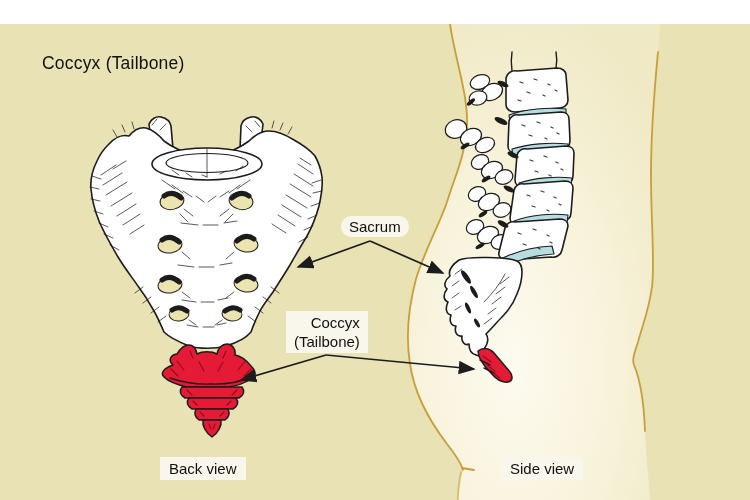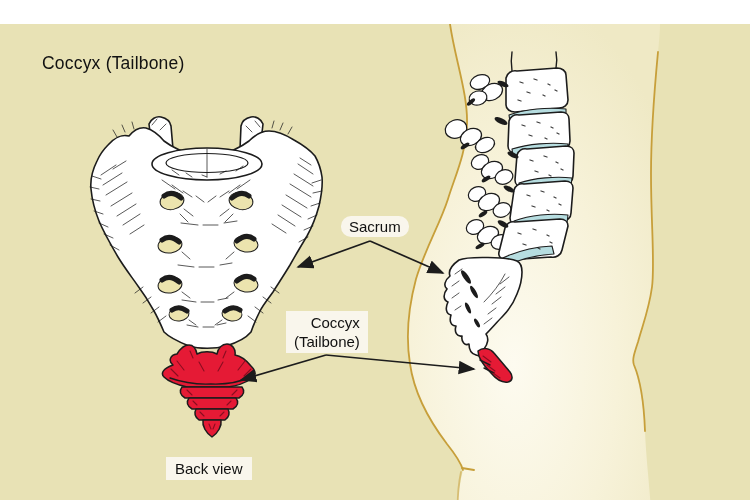--- a/index.html
+++ b/index.html
@@ -28,21 +28,21 @@
   .lbl{
     position:absolute;background:var(--label-bg,#f9f6ec);color:var(--text,#111111);
     font-size:15px;line-height:19px;white-space:nowrap;
   }
   #page-title{
     position:absolute;left:42px;top:29px;color:var(--text,#111111);
     font-size:17.5px;letter-spacing:.2px;
   }
   #sacrum-label{left:341px;top:192px;padding:1px 8px;border-radius:10px;}
   #coccyx-label{left:286px;top:287px;padding:2px 8px;text-align:right;}
-  #back-view-caption{left:166px;top:433px;padding:2px 9px;}
+  #back-view-caption{left:160px;top:433px;padding:2px 9px;}
   #side-view-caption{left:501px;top:433px;padding:2px 9px;}
 </style>
 </head>
 <body>
 
 <div id="stage">
 
   <svg id="art" width="750" height="500" viewBox="0 0 750 500">
     <defs>
       <radialGradient id="bodyGrad" cx="0.42" cy="0.68" r="0.75">
@@ -277,13 +277,14 @@
   <div id="sacrum-label" class="lbl">
     <span>Sacrum</span>
   </div>
 
   <div id="coccyx-label" class="lbl">
     <div>Coccyx</div>
     <div>(Tailbone)</div>
   </div>
 
   <div id="back-view-caption" class="lbl">Back view</div>
+  <div id="side-view-caption" class="lbl">Side view</div>
 </div>
 
 </body></html>

